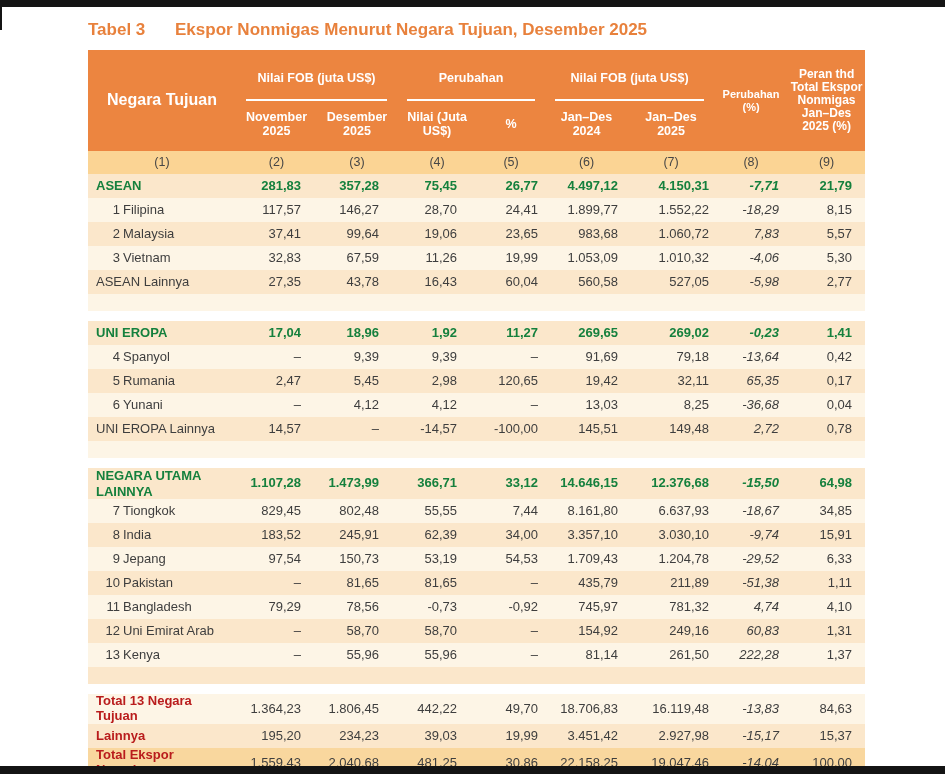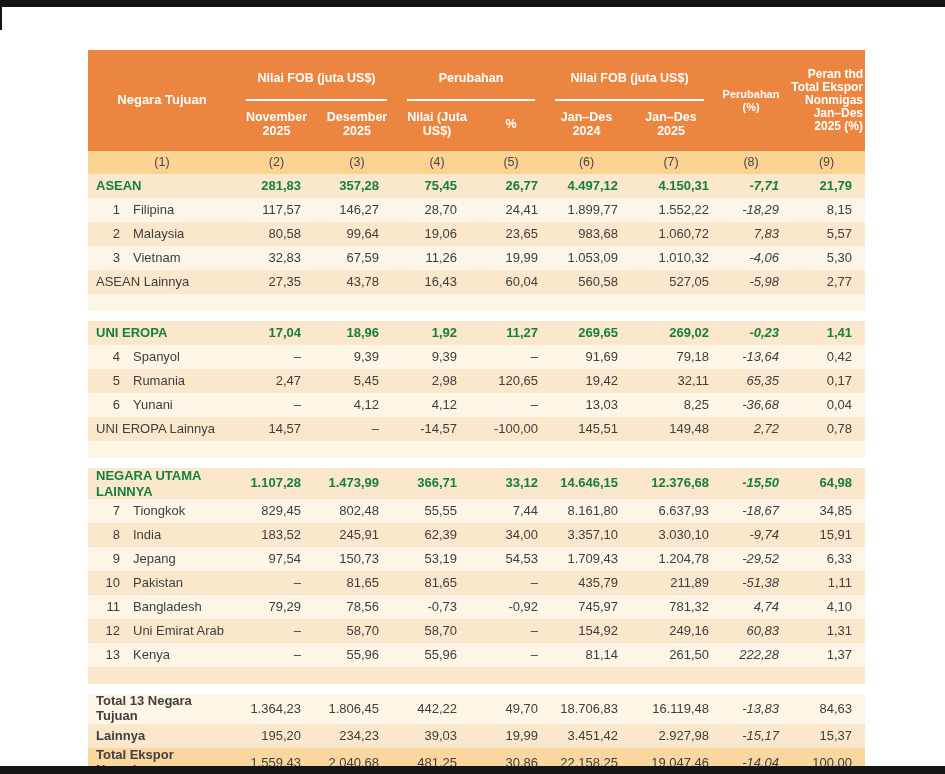--- a/index.html
+++ b/index.html
@@ -9,55 +9,58 @@
   .bar-bottom{position:absolute;top:766px;left:0;width:945px;height:8px;background:#141414;}
   .bar-left{position:absolute;top:0;left:0;width:2px;height:30px;background:#141414;}
 
   .title{position:absolute;left:88px;top:20px;font-size:17px;font-weight:bold;color:#E8813C;}
   .title .tno{display:inline-block;width:87px;}
 
   table.main{position:absolute;left:88px;top:50px;width:777px;border-collapse:collapse;table-layout:fixed;}
   th,td{margin:0;padding:0;font-size:13px;color:#3E3E3E;line-height:1.15;}
 
   thead th{background:#EC8540;color:#fff;font-weight:bold;font-size:12.5px;vertical-align:middle;text-align:center;}
-  th.th-corner{font-size:13px;}
+  th.th-corner{font-size:16px;}
   th.th-group{position:relative;height:45px;padding-top:6px;vertical-align:middle;margin-top:40px;}
   th.th-group::after{content:"";position:absolute;left:10px;right:10px;bottom:0;border-bottom:2px solid #fff;}
   tr.h2 th{height:42px;padding:2px 3px 6px;}
-  th.th-peran{font-size:12px;line-height:1.1;padding:3px 2px;text-align:right;}
+  th.th-peran{font-size:12px;line-height:1.1;padding:3px 2px;}
   th.th-per8{font-size:11px;padding:0 6px;}
 
   tr.colnum td{background:#FBD494;height:23px;text-align:center;font-size:12.5px;color:#464646;}
 
   tbody td{height:24px;vertical-align:middle;}
   tr.peach td{background:#FBE7CB;}
   tr.cream td{background:#FDF5E6;}
   tr.tan td{background:#F9D79E;}
   tr.gap-band td{height:17px;}
   tr.gap-white td{height:10px;background:#fff;}
 
   td.name-cell{text-align:left;padding-left:8px;}
   td.name-cell .num{display:inline-block;width:24px;text-align:right;}
-  td.name-cell .lbl{margin-left:13px;}
+  td.name-cell .lbl{margin-left:3px;}
   tr.section td{font-weight:bold;color:#15803d;}
   tr.section td.name-cell{padding-right:10px;line-height:1.2;}
-  tr.subtotal td.name-cell,tr.tan td.name-cell{font-weight:bold;color:#404040;}
+  tr.subtotal td.name-cell,tr.tan td.name-cell{font-weight:bold;color:#b91c1c;}
 
   td.v{text-align:right;}
   td.c2{padding-right:16px;} td.c3{padding-right:18px;} td.c4{padding-right:20px;}
   td.c5{padding-right:7px;}  td.c6{padding-right:10px;} td.c7{padding-right:5px;}
   td.c8{padding-right:9px;font-style:italic;}  td.c9{padding-right:13px;}
 </style>
 </head>
 <body>
 
 <div class="page">
   <div class="bar-top"></div>
   <div class="bar-left"></div>
 
+  <div class="title">
+    <span class="tno">Tabel 3</span><span>Ekspor Nonmigas Menurut Negara Tujuan, Desember 2025</span>
+  </div>
 
   <table class="main">
     <colgroup>
       <col style="width:148px">
         <col style="width:81px">
         <col style="width:80px">
       <col style="width:80px">
         <col style="width:68px">
         <col style="width:83px">
       <col style="width:86px">
@@ -111,21 +114,21 @@
           <td class="v c3">146,27</td>
           <td class="v c4">28,70</td>
           <td class="v c5">24,41</td>
           <td class="v c6">1.899,77</td>
           <td class="v c7">1.552,22</td>
           <td class="v c8">-18,29</td>
           <td class="v c9">8,15</td>
         </tr>
         <tr class="peach item">
           <td class="name-cell"><span class="num">2</span><span class="lbl">Malaysia</span></td>
-          <td class="v c2">80,58</td>
+          <td class="v c2">37,41</td>
           <td class="v c3">99,64</td>
           <td class="v c4">19,06</td>
           <td class="v c5">23,65</td>
           <td class="v c6">983,68</td>
           <td class="v c7">1.060,72</td>
           <td class="v c8">7,83</td>
           <td class="v c9">5,57</td>
         </tr>
         <tr class="cream item">
           <td class="name-cell"><span class="num">3</span><span class="lbl">Vietnam</span></td>

